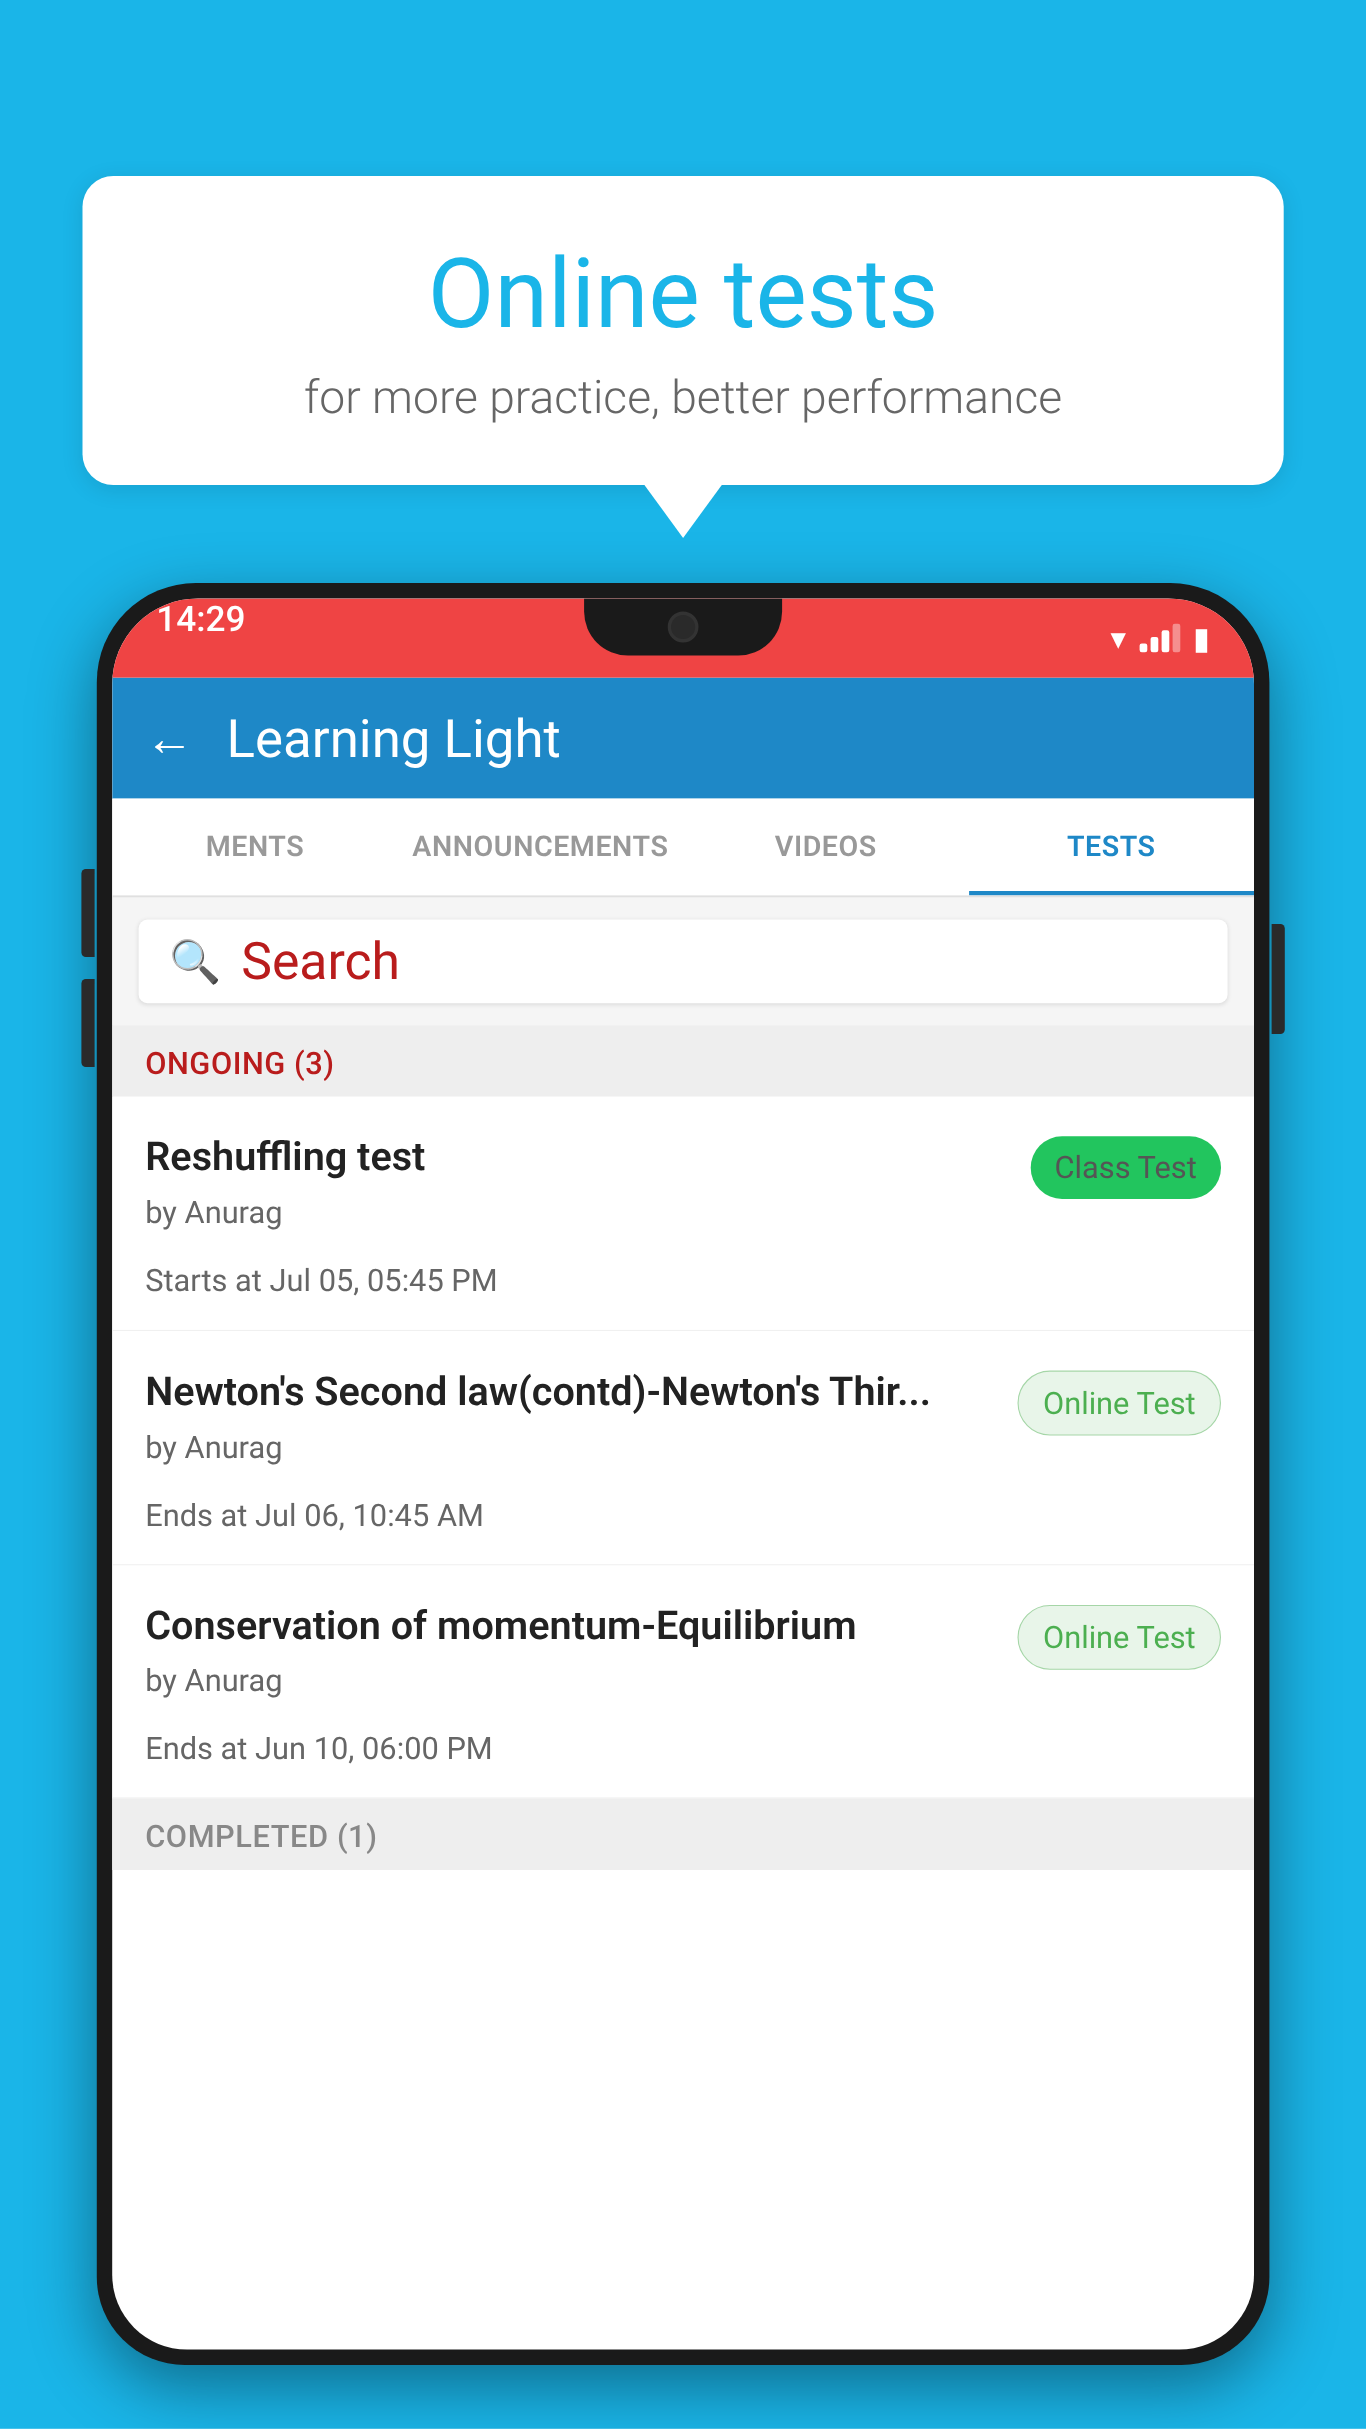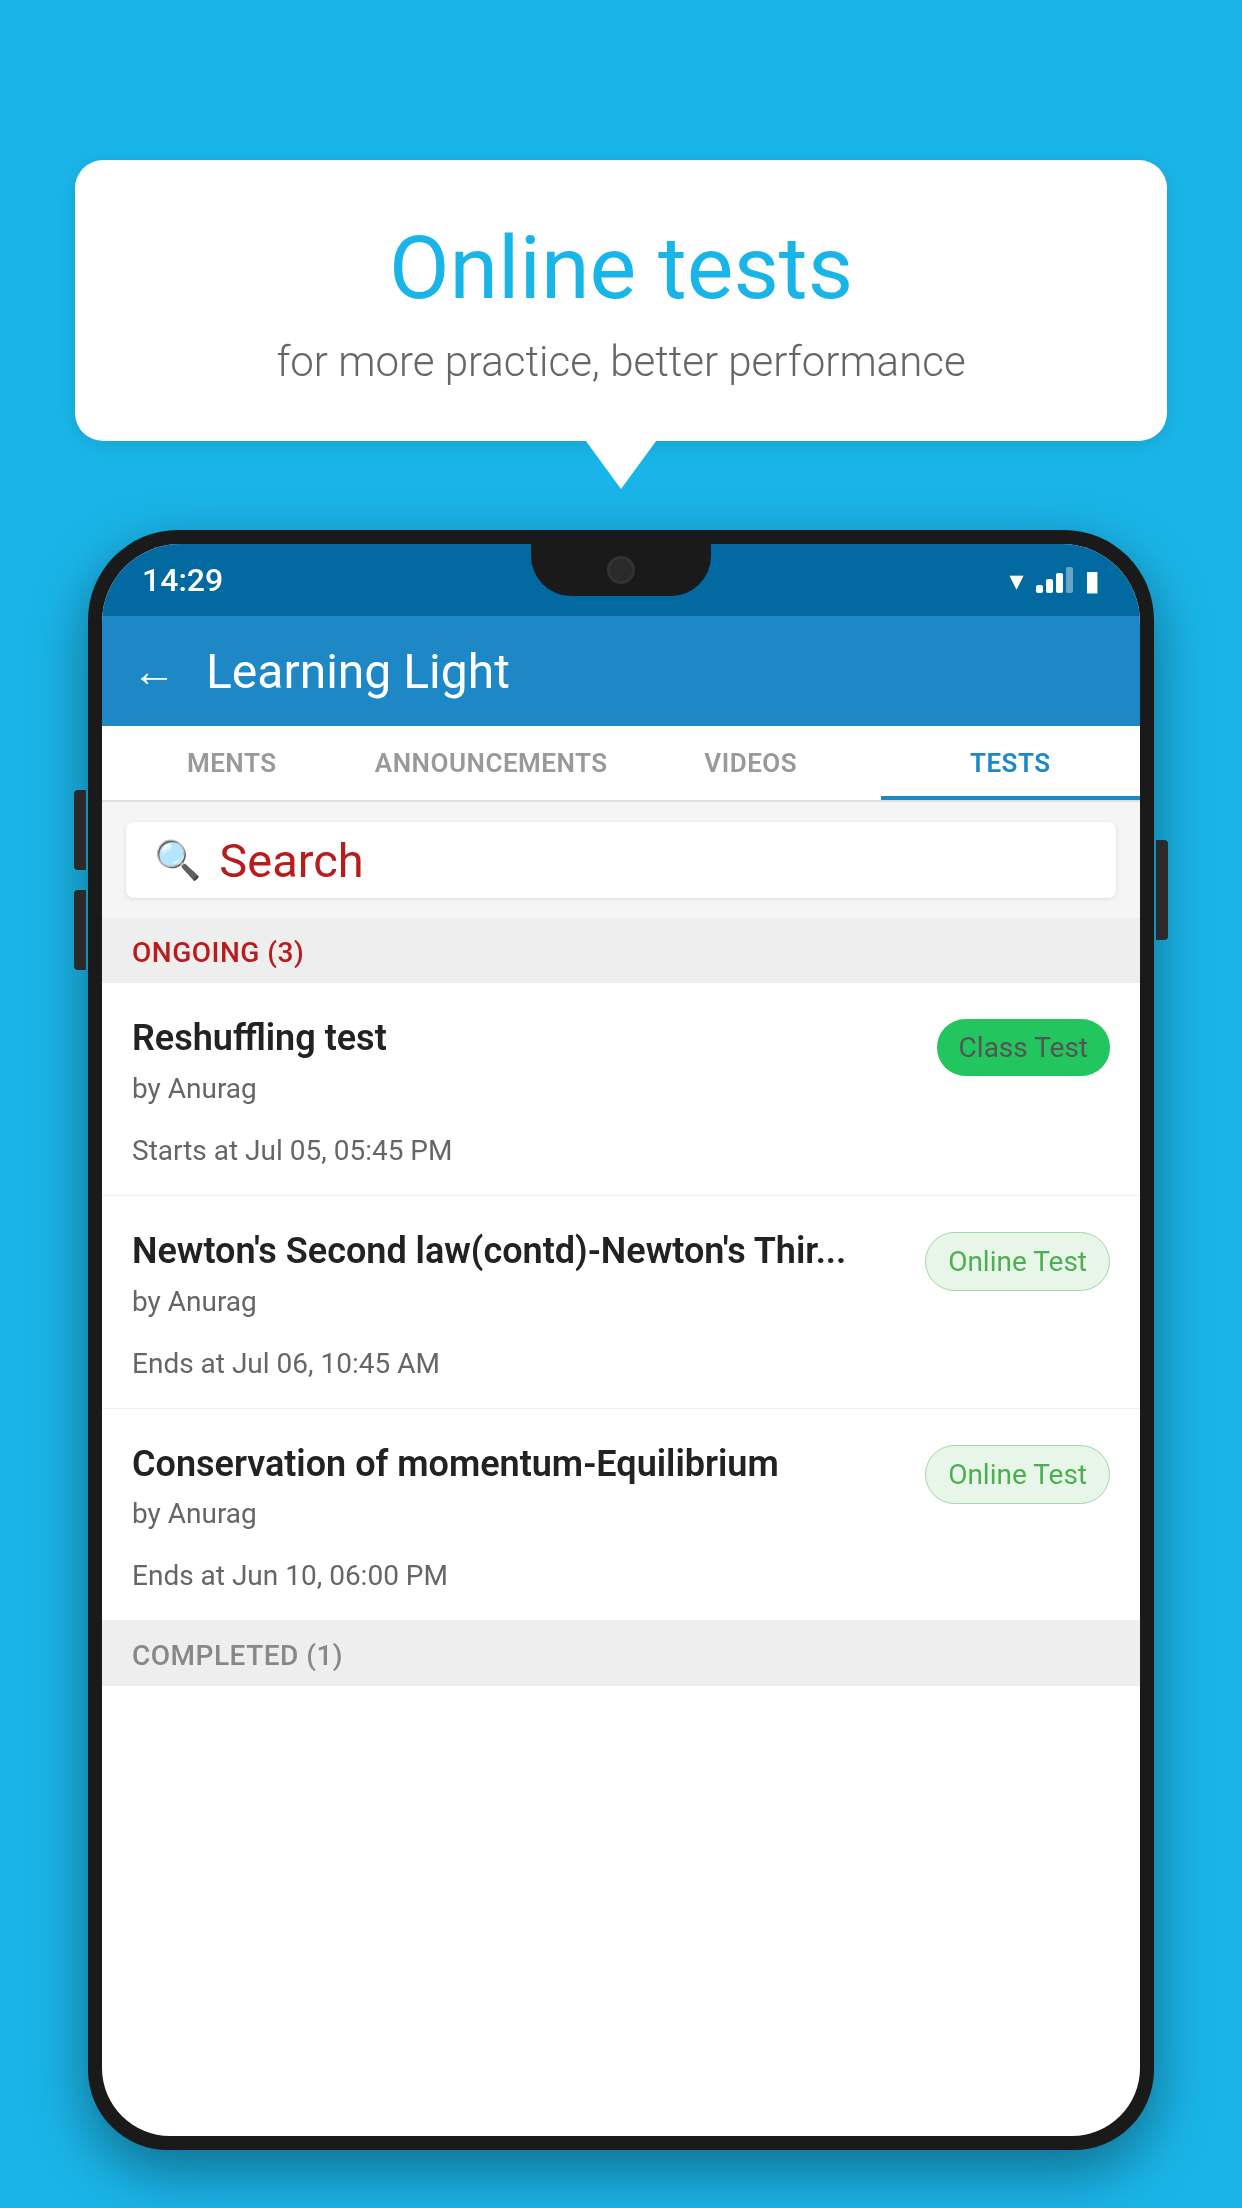--- a/index.html
+++ b/index.html
@@ -108,23 +108,22 @@
       width: 28px;
       height: 28px;
       background: #2a2a2a;
       border-radius: 50%;
       border: 3px solid #333;
     }
 
     
     .status-bar {
       height: 72px;
-      background: #0369a1;
-      display: flex;
-      align-items: center;
+      background: #ef4444;
+      display: flex;
       justify-content: space-between;
       padding: 0 40px;
       position: relative;
       z-index: 5;
     }
 
     .status-time {
       color: white;
       font-size: 32px;
       font-weight: 500;
@@ -176,21 +175,21 @@
     }
 
     .app-title {
       color: white;
       font-size: 48px;
       font-weight: 400;
     }
 
     
     .tabs-bar {
-      height: 76px;
+      height: 90px;
       background: white;
       display: flex;
       align-items: stretch;
       border-bottom: 2px solid #e0e0e0;
       overflow: hidden;
     }
 
     .tab {
       flex: 1;
       display: flex;

